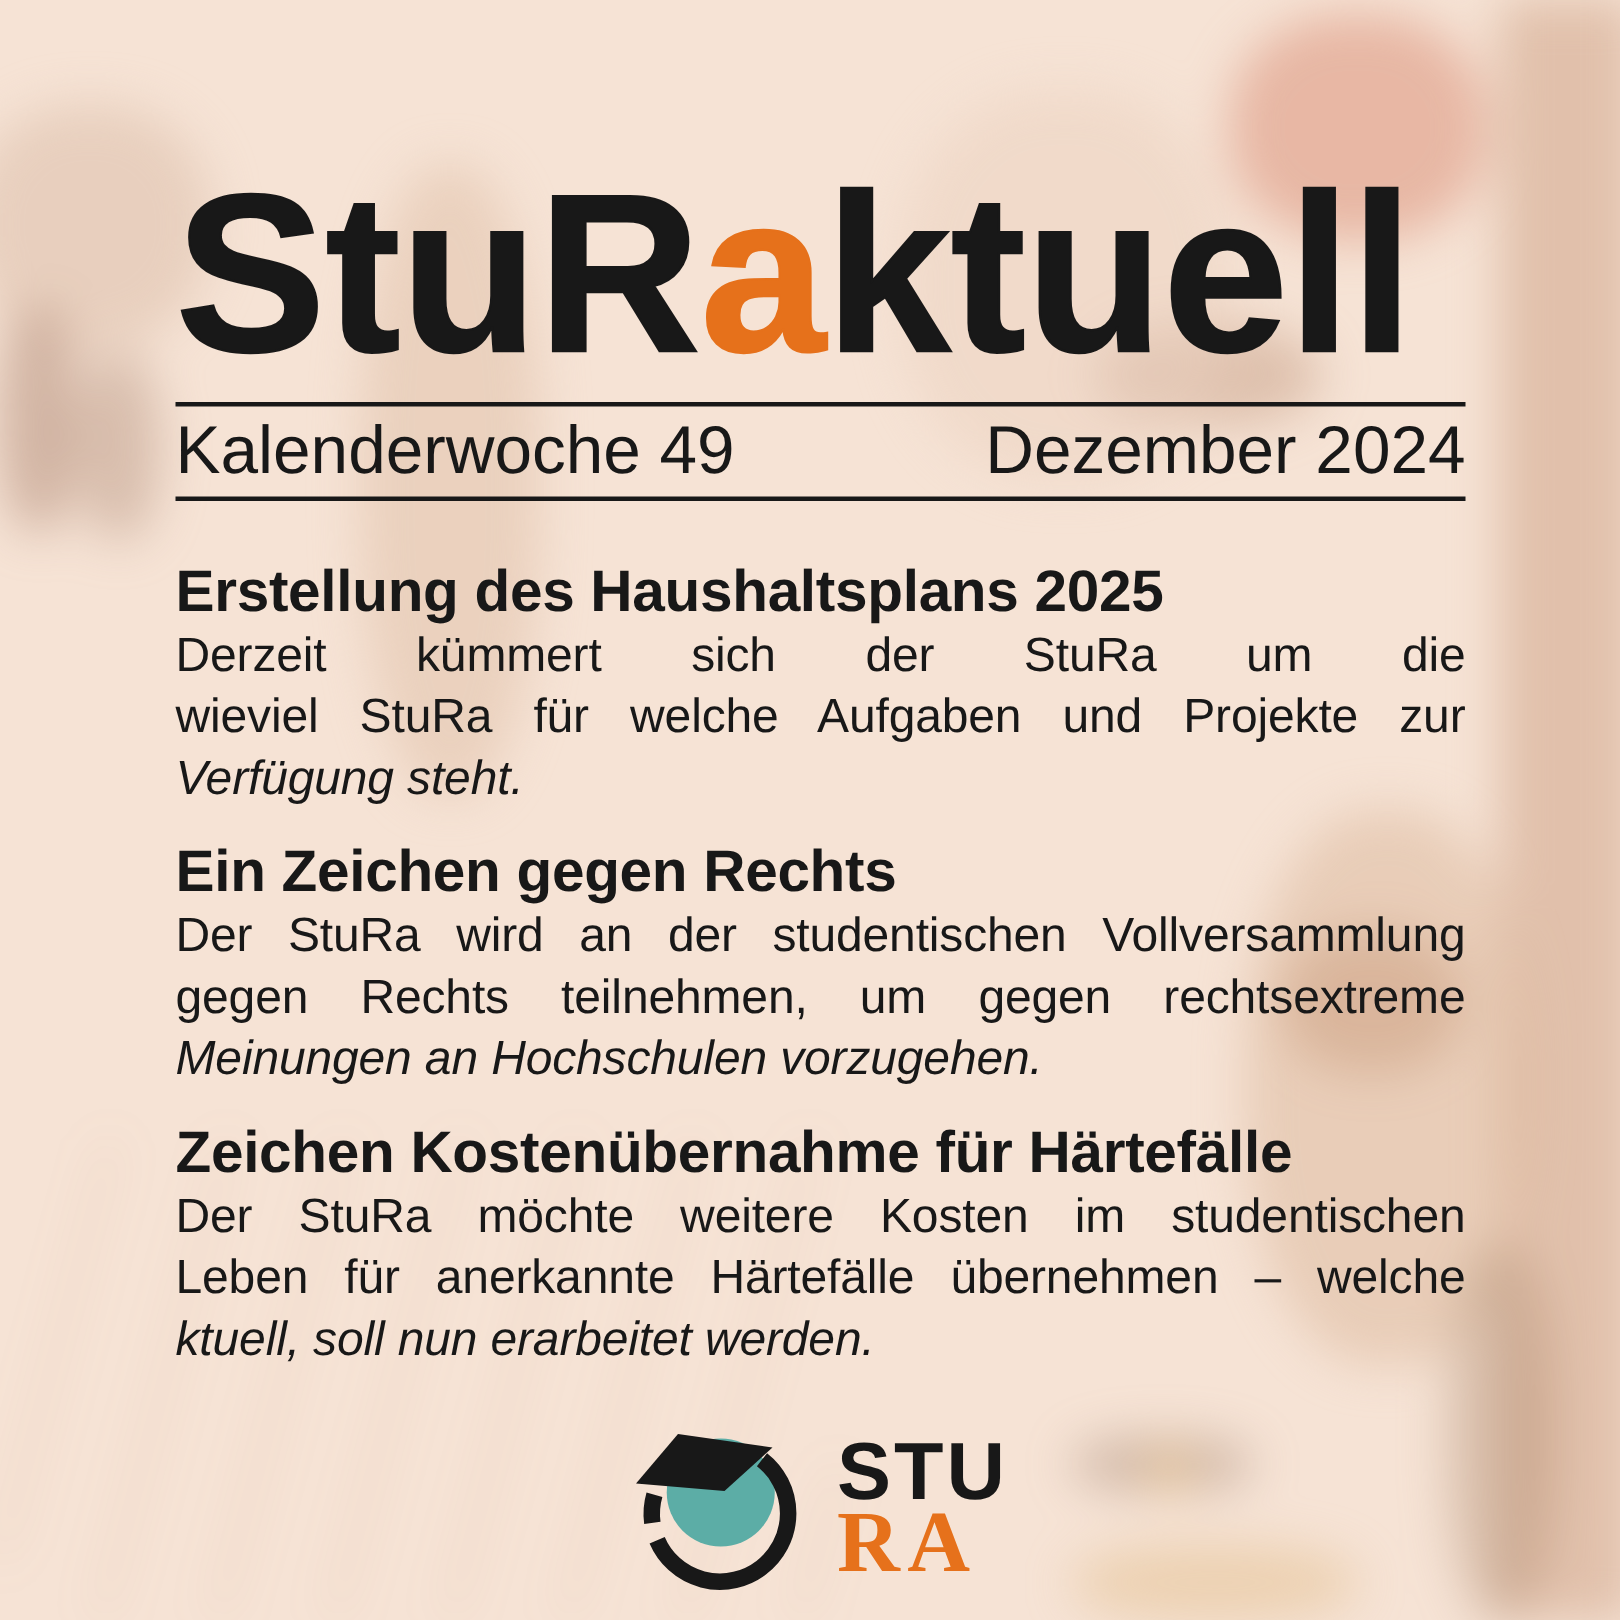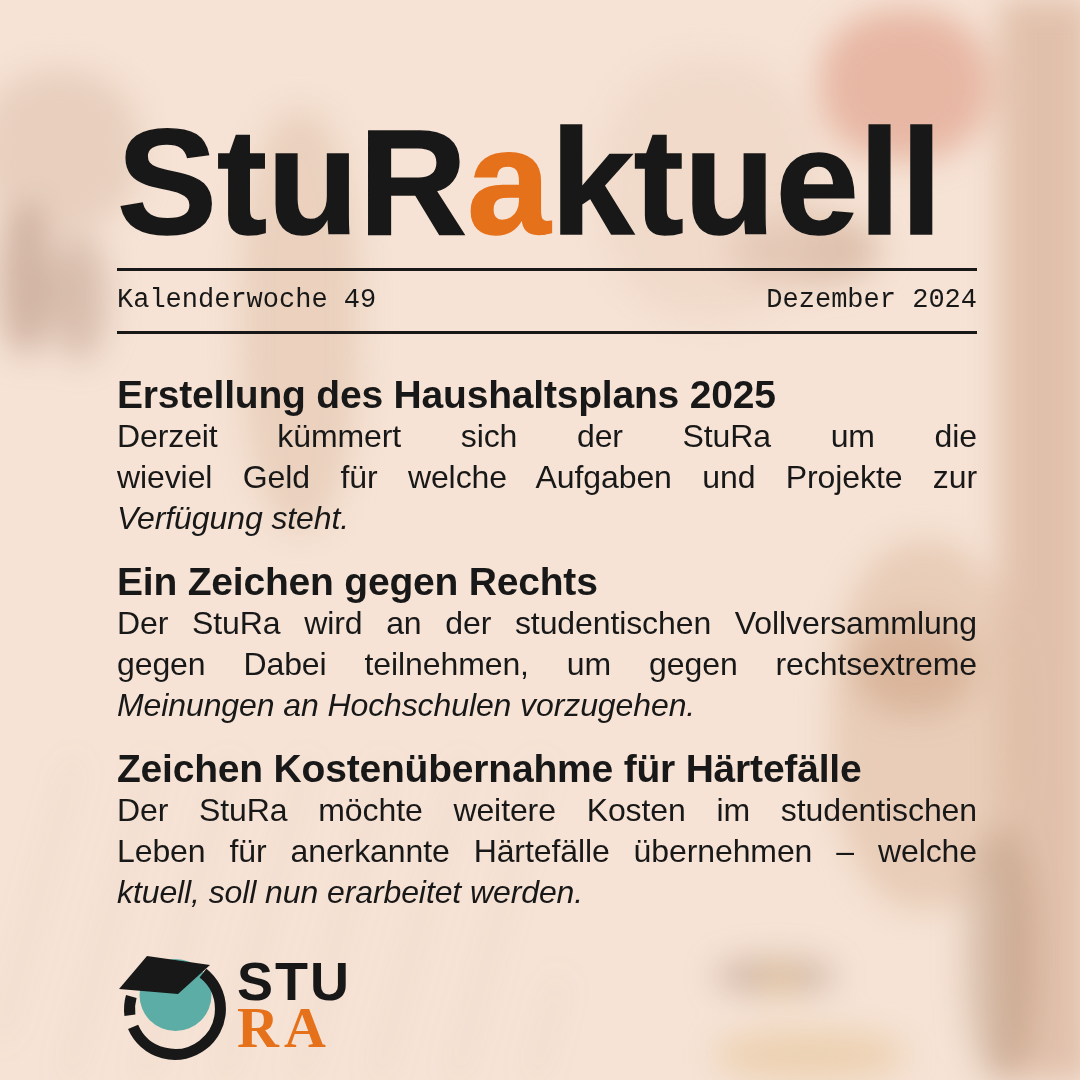--- a/index.html
+++ b/index.html
@@ -47,36 +47,36 @@
     font-size:150px;line-height:156px;font-weight:700;letter-spacing:0;
     -webkit-text-stroke:1.5px var(--ink);
     white-space:nowrap;
   }
   h1.title .accent{color:var(--accent);-webkit-text-stroke-color:var(--accent);}
 
   .rule{border-top:3px solid var(--ink);height:0;margin:0;}
   .rule-top{margin-top:8px;}
   .meta{
     display:flex;justify-content:space-between;align-items:baseline;
-    font-size:27px;line-height:44px;padding:7px 0 9px 0;font-family:Liberation Mono, monospace;
+    font-size:45px;line-height:44px;padding:7px 0 9px 0;
   }
 
   .news:first-child{margin-top:40px;}
   .news + .news{margin-top:22px;}
   .sec-heading{
     margin:0;font-size:39px;line-height:42px;font-weight:700;letter-spacing:-0.2px;
   }
   .body-line{
     font-size:32px;line-height:41px;letter-spacing:-0.1px;
     text-align:justify;text-align-last:justify;
   }
   .body-line.last{text-align-last:left;font-style:italic;}
 
   
-  .logo{display:flex;align-items:center;justify-content:flex-start;gap:8px;margin-top:36px;}
+  .logo{display:flex;align-items:center;justify-content:center;gap:24px;margin-top:36px;}
   .logo svg{display:block;}
   .icon-black{fill:var(--ink);}
   .icon-arc{fill:none;stroke:var(--ink);stroke-width:11;}
   .icon-teal{fill:var(--teal);}
   .logo-text{display:flex;flex-direction:column;justify-content:center;}
   .logo-stu{
     font-family:"Liberation Sans", sans-serif;font-weight:700;
     font-size:54px;line-height:46px;letter-spacing:2px;color:var(--ink);
   }
   .logo-ra{
@@ -118,30 +118,30 @@
       <span>Dezember 2024</span>
     </div>
 
     <div class="rule"></div>
 
     <div id="sections">
   <section class="news">
     <h2 class="sec-heading">Erstellung des Haushaltsplans 2025</h2>
     <div class="sec-lines">
             <div class="body-line">Derzeit kümmert sich der StuRa um die</div>
-            <div class="body-line">wieviel Geld für welche Aufgaben und Projekte zur</div>
+            <div class="body-line">wieviel StuRa für welche Aufgaben und Projekte zur</div>
             <div class="body-line last">Verfügung steht.</div>
           </div>
   </section>
 
   <section class="news">
     <h2 class="sec-heading">Ein Zeichen gegen Rechts</h2>
     <div class="sec-lines">
             <div class="body-line">Der StuRa wird an der studentischen Vollversammlung</div>
-            <div class="body-line">gegen Dabei teilnehmen, um gegen rechtsextreme</div>
+            <div class="body-line">gegen Rechts teilnehmen, um gegen rechtsextreme</div>
             <div class="body-line last">Meinungen an Hochschulen vorzugehen.</div>
           </div>
   </section>
 
   <section class="news">
     <h2 class="sec-heading">Zeichen Kostenübernahme für Härtefälle</h2>
     <div class="sec-lines">
             <div class="body-line">Der StuRa möchte weitere Kosten im studentischen</div>
             <div class="body-line">Leben für anerkannte Härtefälle übernehmen – welche</div>
             <div class="body-line last">ktuell, soll nun erarbeitet werden.</div>

